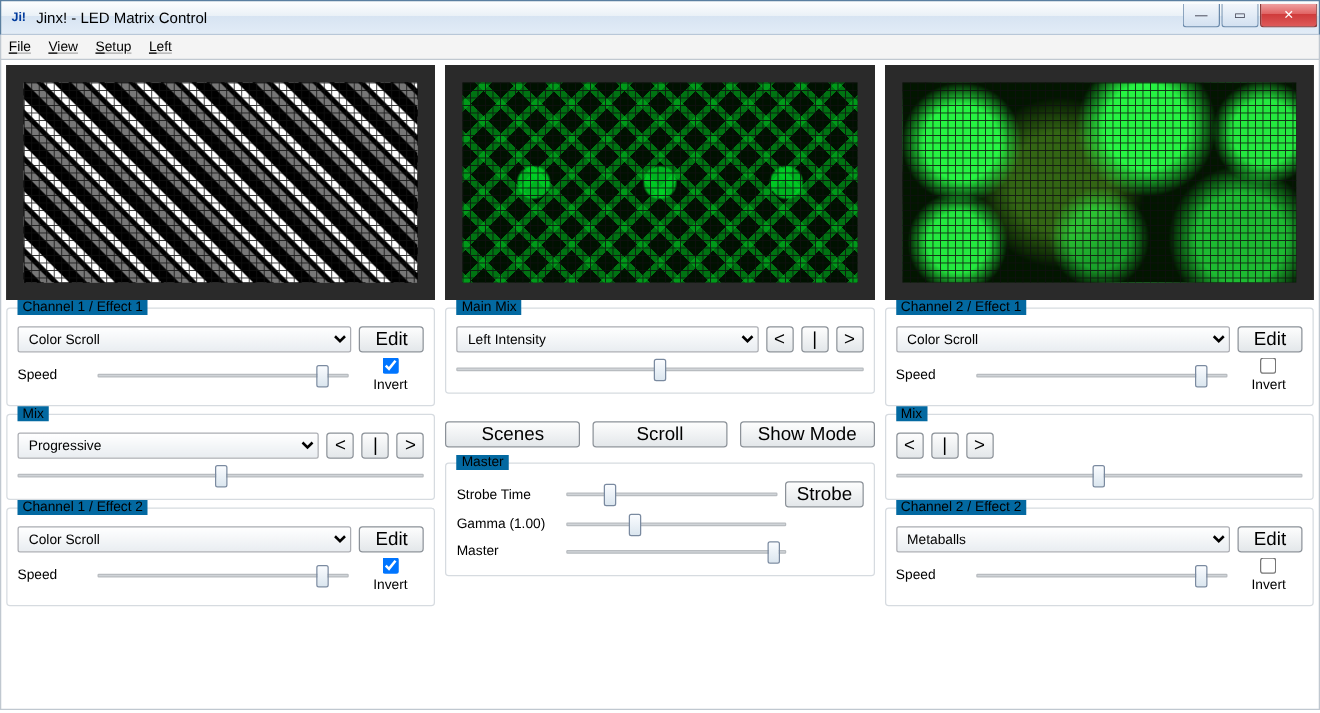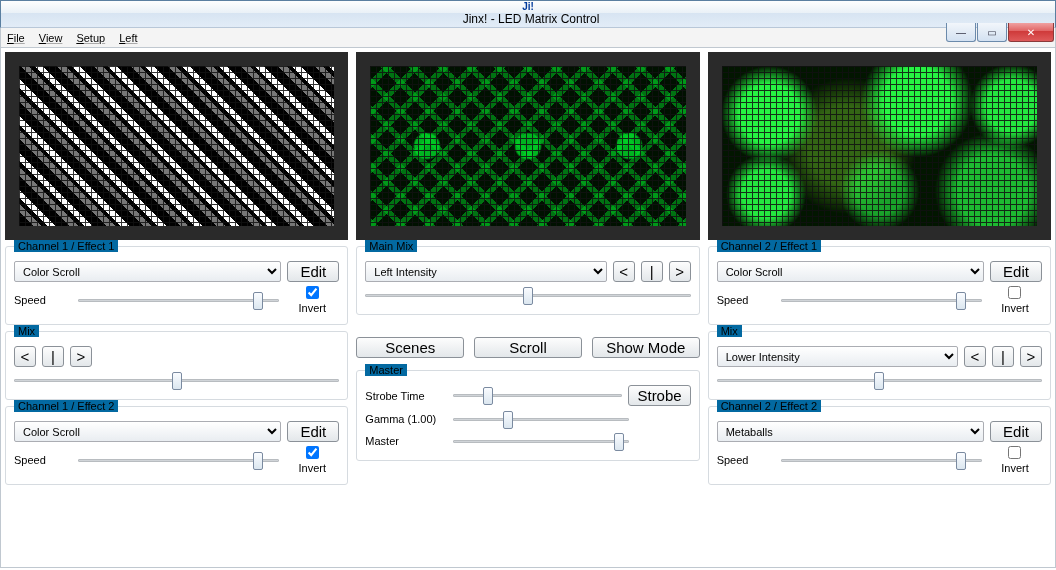--- a/index.html
+++ b/index.html
@@ -12,21 +12,20 @@
   overflow: hidden;
 }
 .titlebar {
   height: 28px;
   background: linear-gradient(#fdfefe 0%, #eaf1f7 45%, #d7e4f2 46%, #e2ecf7 100%);
   border: 1px solid #5a7fa0;
   border-bottom: 1px solid #b8c7d8;
   display: flex;
   align-items: center;
   padding-left: 6px;
-  flex-direction: column;
 }
 .titlebar .appicon {
   width: 16px; height: 16px; margin-right: 6px;
   display: inline-flex; align-items: center; justify-content: center;
   font-weight: bold; font-size: 10px; color: #003a9c;
 }
 .titlebar .title { font-size: 12px; color: #000; }
 .winbtns { margin-left: auto; display: flex; padding-right: 1px;}
 .winbtn {
   width: 30px; height: 19px; margin-top: -3px; margin-left: 1px;
@@ -178,20 +177,21 @@
         <label class="checkwrap">
             <input type="checkbox" checked="" style="">
             <span>Invert</span>
           </label>
       </div>
     </div>
 
     <div class="group">
       <div class="group-label">Mix</div>
       <div class="row first">
+        <select class="combo"><option>Progressive</option></select>
         <button class="btn smallbtn">&lt;</button>
         <button class="btn smallbtn">|</button>
         <button class="btn smallbtn">&gt;</button>
       </div>
       <div class="row">
         <div class="slider-wrap">
             <input type="range" value="50" style="">
           </div>
       </div>
     </div>
@@ -292,21 +292,20 @@
         <label class="checkwrap">
             <input type="checkbox" style="">
             <span>Invert</span>
           </label>
       </div>
     </div>
 
     <div class="group">
       <div class="group-label">Mix</div>
       <div class="row first">
-        <select class="combo"><option>Lower Intensity</option></select>
         <button class="btn smallbtn">&lt;</button>
         <button class="btn smallbtn">|</button>
         <button class="btn smallbtn">&gt;</button>
       </div>
       <div class="row">
         <div class="slider-wrap">
             <input type="range" value="50" style="">
           </div>
       </div>
     </div>

